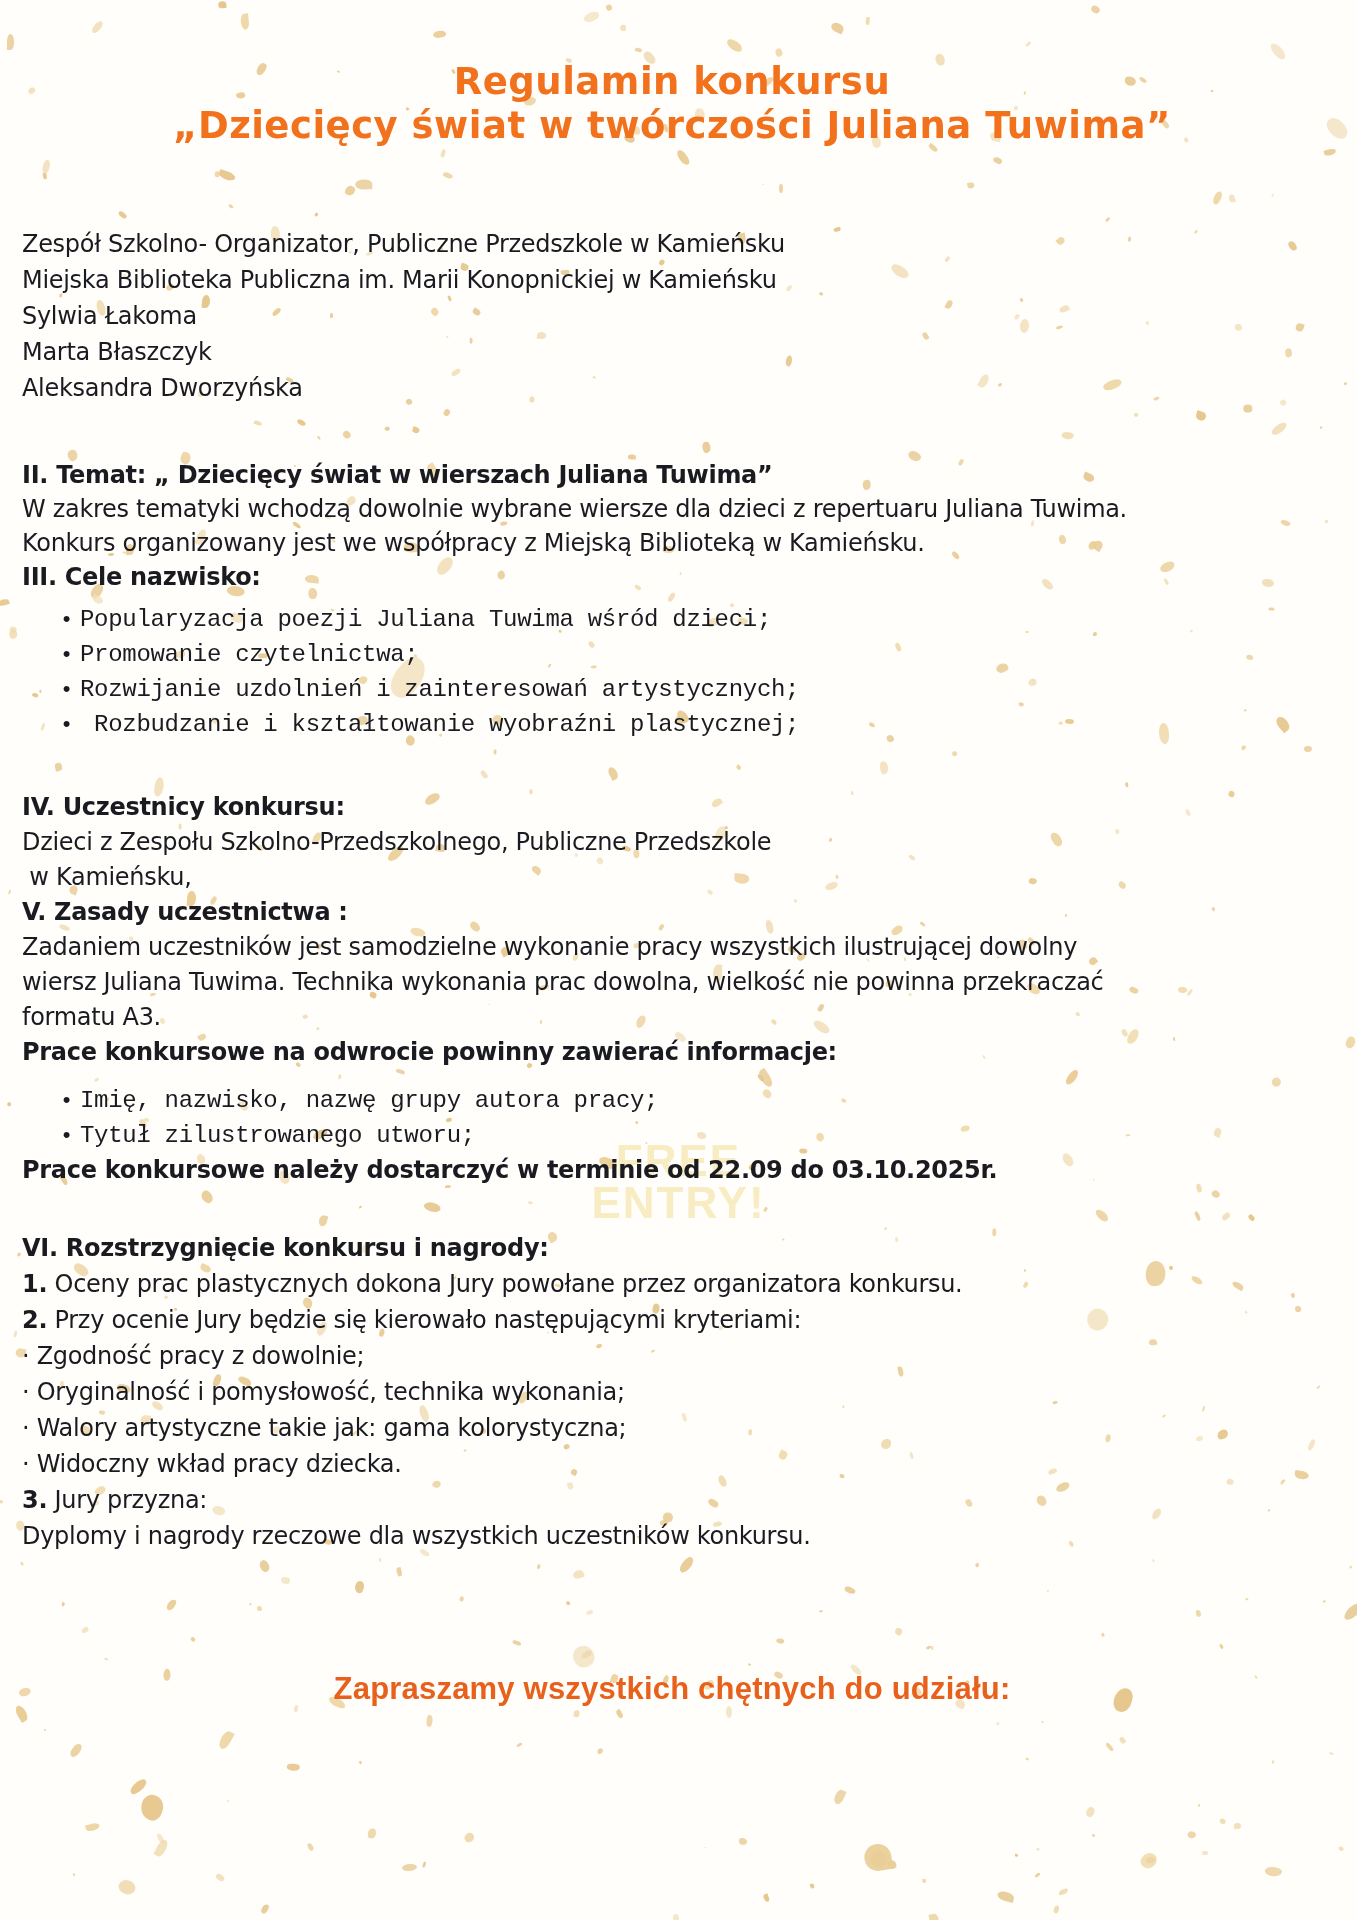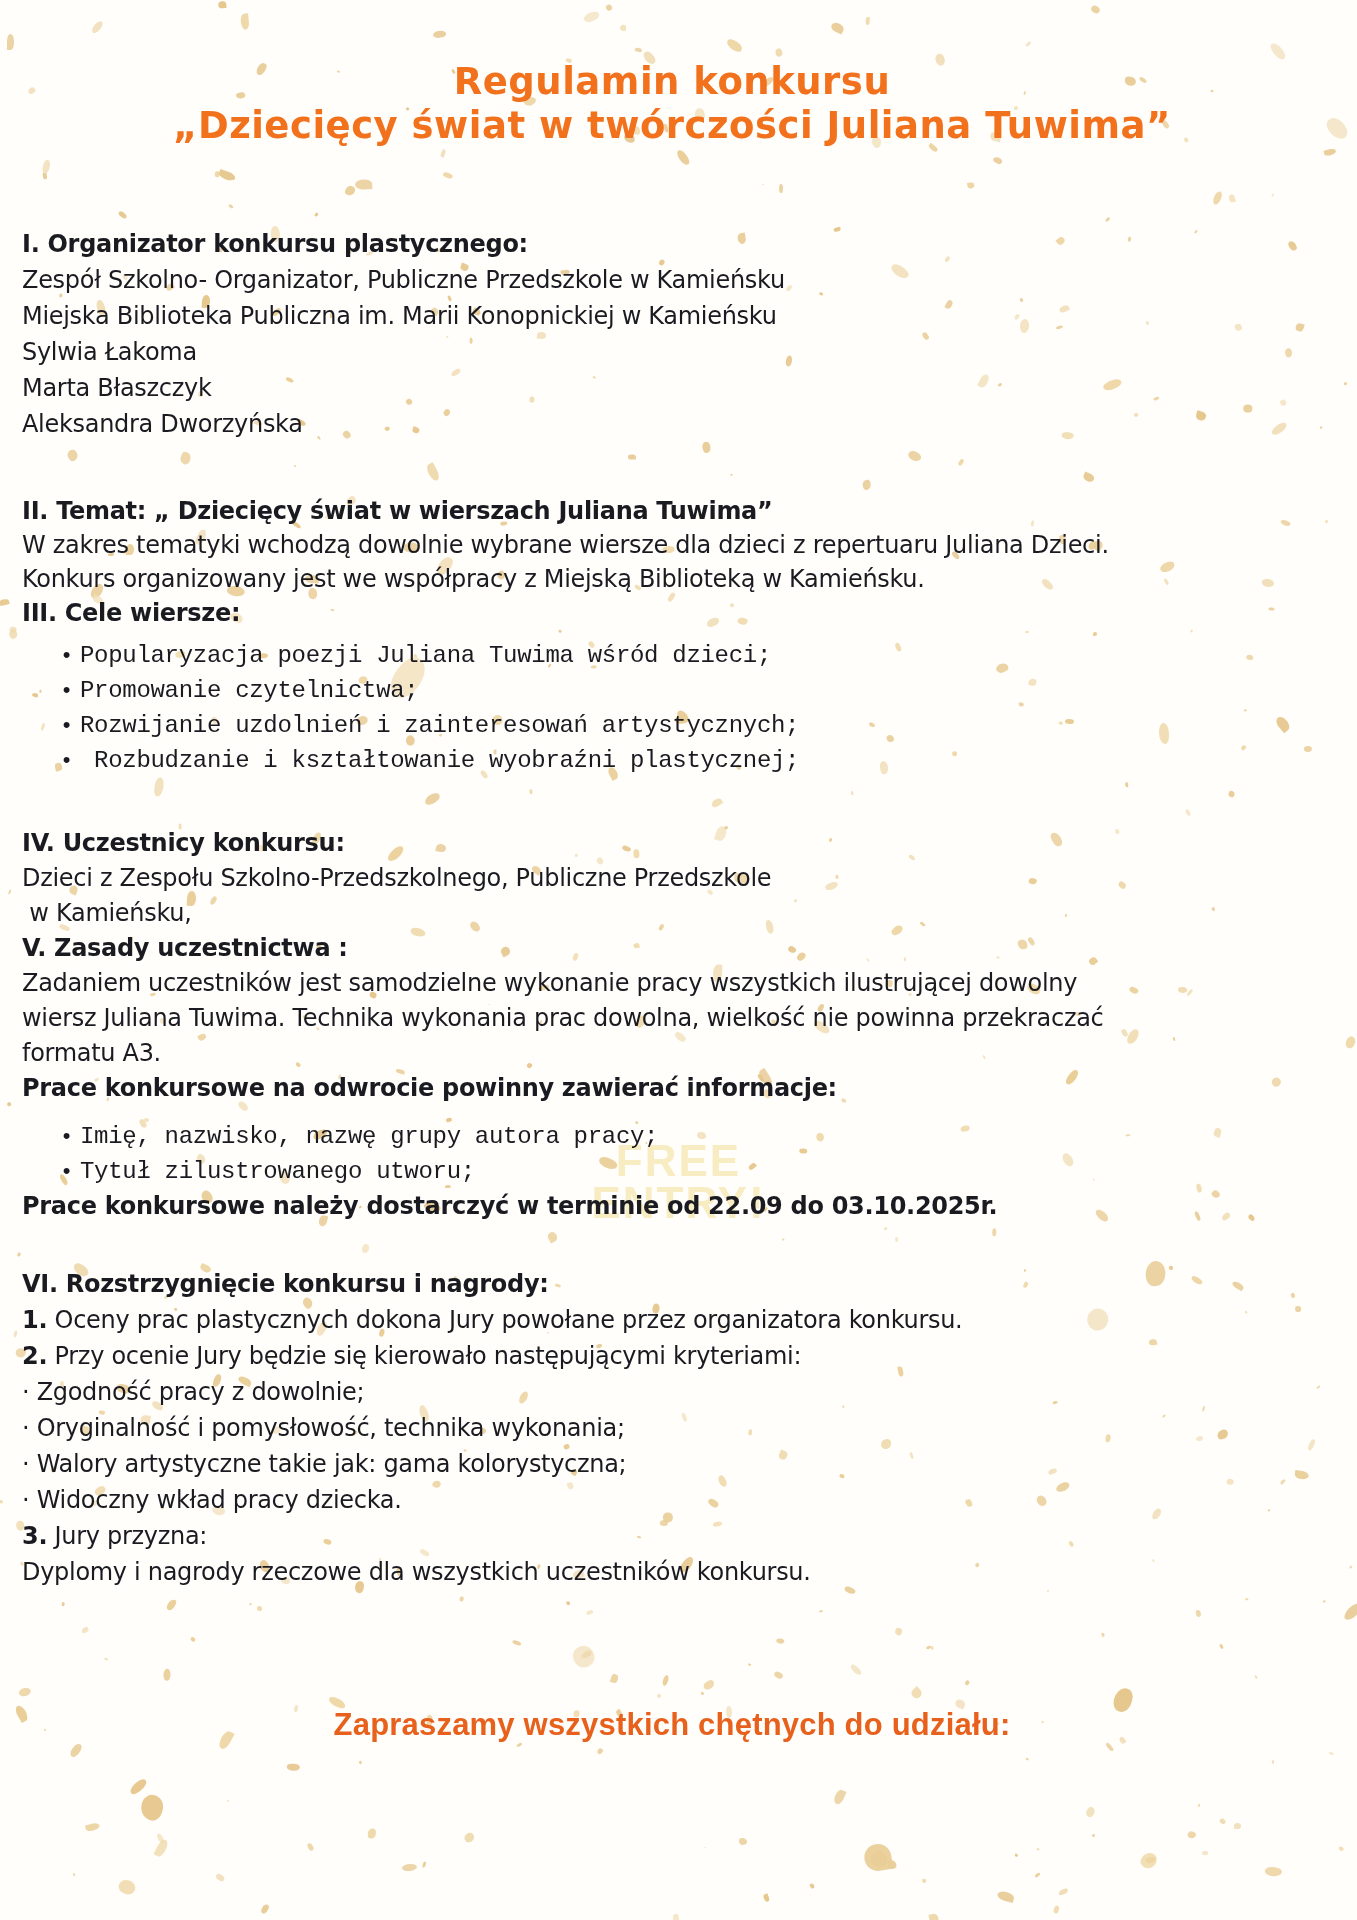--- a/index.html
+++ b/index.html
@@ -623,38 +623,37 @@
 <div id="content">
 
   <div class="title-block">
     <div>Regulamin konkursu</div>
     <div>„Dziecięcy świat w twórczości Juliana Tuwima”</div>
   </div>
 
   <div class="sp" style="height:78px"></div>
 
   <div>
-    <div class="ln ln36 b">I. Organizator konkursu plastycznego:</div>
     <div class="ln ln36">Zespół Szkolno- Organizator, Publiczne Przedszkole w Kamieńsku</div>
     <div class="ln ln36">Miejska Biblioteka Publiczna im. Marii Konopnickiej w Kamieńsku</div>
     <div class="ln ln36">Sylwia Łakoma</div>
     <div class="ln ln36">Marta Błaszczyk</div>
     <div class="ln ln36">Aleksandra Dworzyńska</div>
   </div>
 
   <div class="sp" style="height:52px"></div>
 
   <div>
     <div class="ln ln34 b">II. Temat: „ Dziecięcy świat w wierszach Juliana Tuwima”</div>
-    <div class="ln ln34">W zakres tematyki wchodzą dowolnie wybrane wiersze dla dzieci z repertuaru Juliana Dzieci.</div>
+    <div class="ln ln34">W zakres tematyki wchodzą dowolnie wybrane wiersze dla dzieci z repertuaru Juliana Tuwima.</div>
     <div class="ln ln34">Konkurs organizowany jest we współpracy z Miejską Biblioteką w Kamieńsku.</div>
   </div>
 
   <div>
-    <div class="ln ln34 b">III. Cele wiersze:</div>
+    <div class="ln ln34 b">III. Cele nazwisko:</div>
     <div class="sp" style="height:8px"></div>
     <div class="ln bl"><span class="dot">•</span><span>Popularyzacja poezji Juliana Tuwima wśród dzieci;</span></div>
     <div class="ln bl"><span class="dot">•</span><span>Promowanie czytelnictwa;</span></div>
     <div class="ln bl"><span class="dot">•</span><span>Rozwijanie uzdolnień i zainteresowań artystycznych;</span></div>
     <div class="ln bl"><span class="dot">•</span><span> Rozbudzanie i kształtowanie wyobraźni plastycznej;</span></div>
   </div>
 
   <div class="sp" style="height:48px"></div>
 
   <div>

